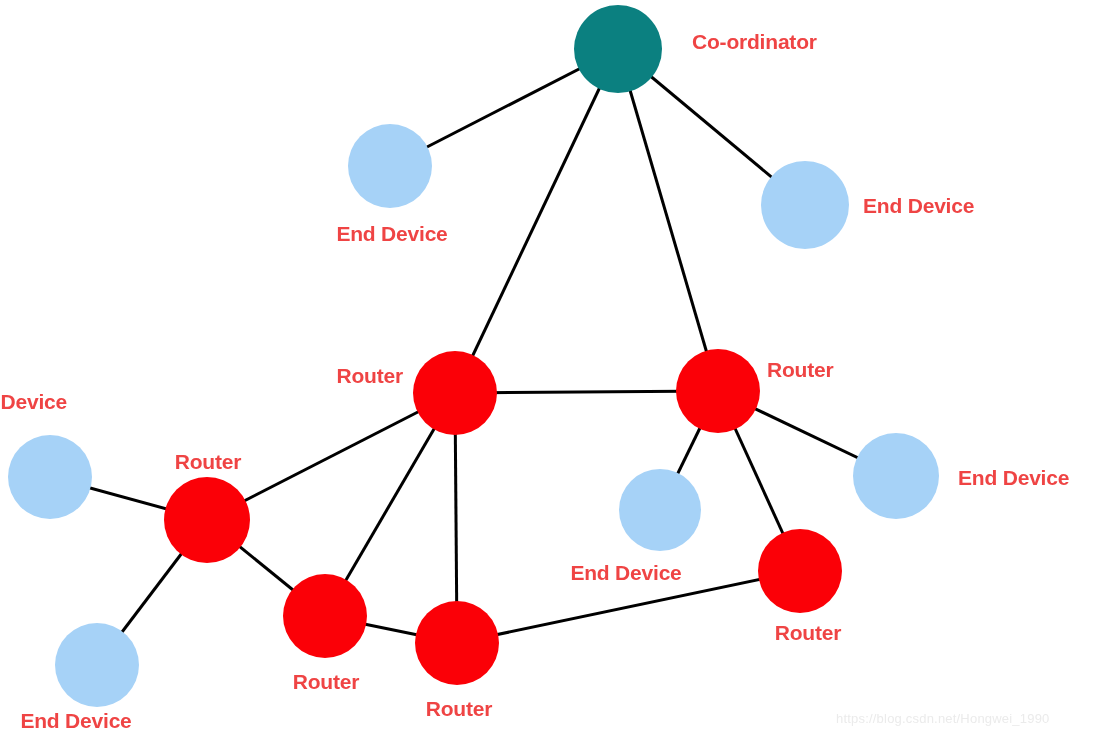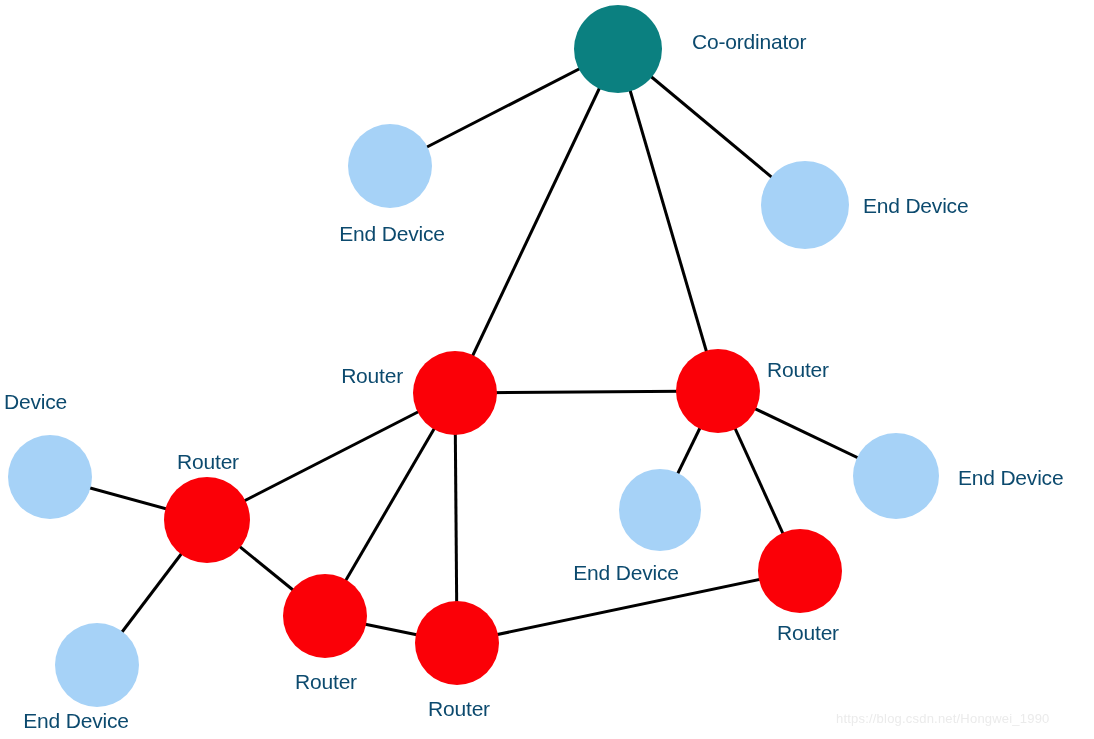--- a/index.html
+++ b/index.html
@@ -21,23 +21,23 @@
   #topology-svg {
     position: absolute;
     left: 0;
     top: 0;
     width: 1094px;
     height: 739px;
   }
   .node-label {
     position: absolute;
     font-family: "Liberation Sans", sans-serif;
-    font-weight: normal;
+    font-weight: bold;
     font-size: 21px;
-    color: #0c4a6e;
+    color: #ef4444;
     white-space: nowrap;
     line-height: 1;
     letter-spacing: -0.2px;
   }
   .label-anchor-left {
     transform: translate(0, -50%);
   }
   .label-anchor-center {
     transform: translate(-50%, -50%);
   }

